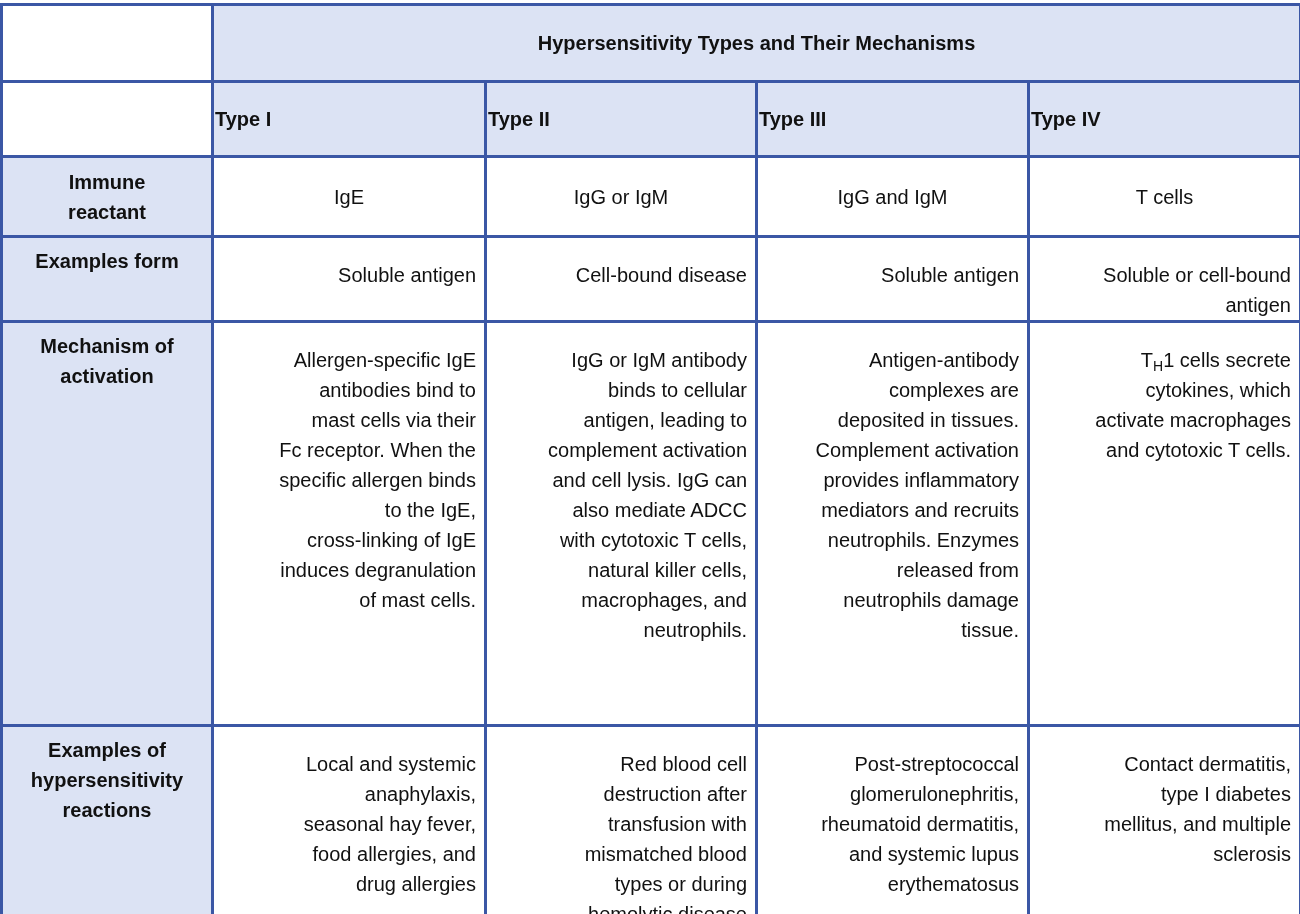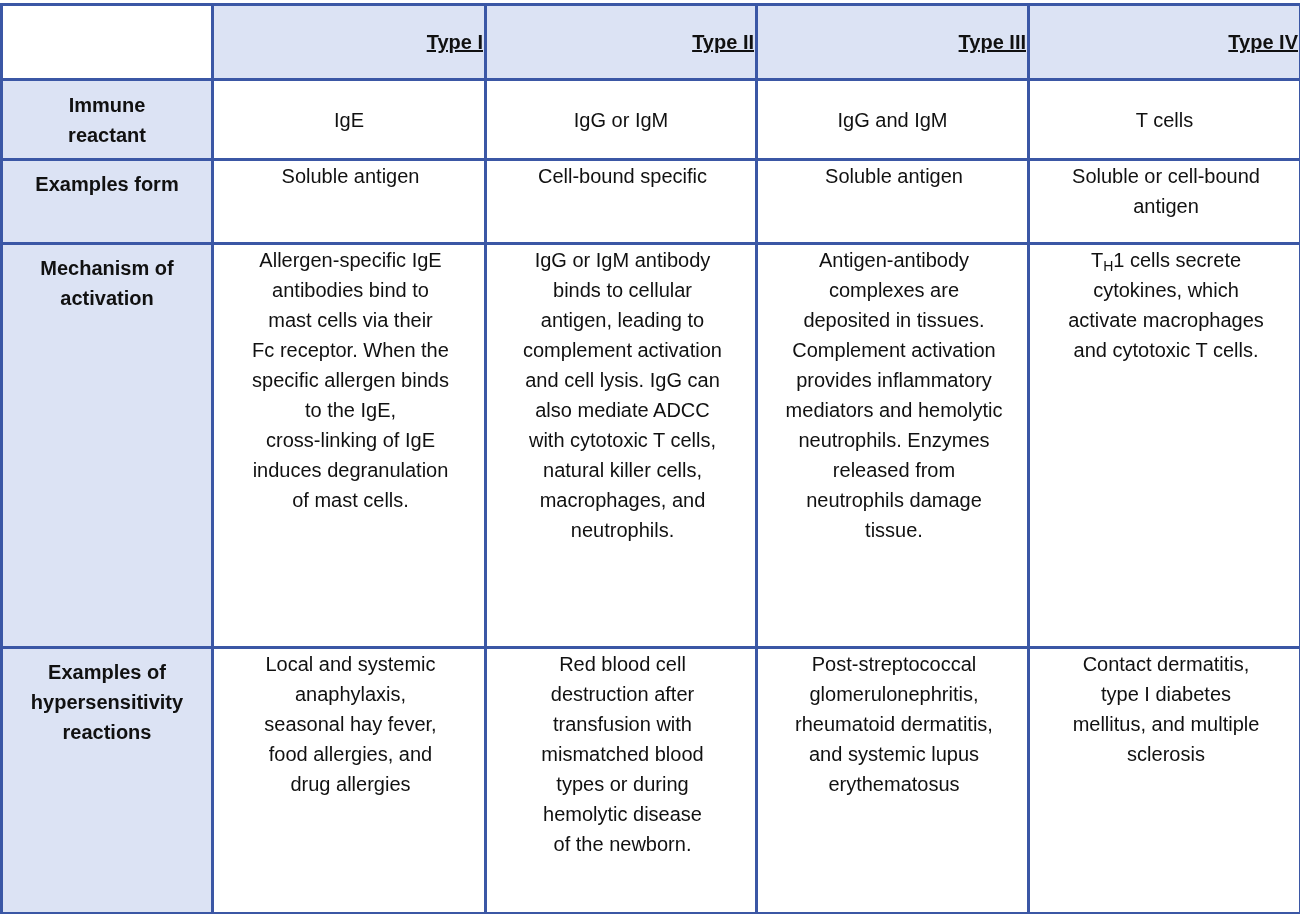--- a/index.html
+++ b/index.html
@@ -41,41 +41,40 @@
   td.title-cell {
     background: var(--fill);
     font-weight: bold;
     font-size: 21px;
     text-align: center;
     vertical-align: middle;
   }
   td.type-cell {
     background: var(--fill);
     font-weight: bold;
-    text-align: right;
+    text-align: left;
     vertical-align: middle;
-    text-decoration: underline;
   }
   td.label-cell {
     background: var(--fill);
     font-weight: bold;
     text-align: center;
     vertical-align: top;
     padding: 8px 6px 0 6px;
     white-space: pre-line;
   }
   td.label-cell.mid {
     vertical-align: middle;
     padding-top: 0;
   }
   td.value-cell {
     background: var(--bodyfill);
-    text-align: center;
+    text-align: right;
     vertical-align: top;
-    padding: 0 8px 0 11px;
+    padding: 22px 8px 0 11px;
     white-space: pre-line;
   }
   td.value-cell.centered {
     text-align: center;
     vertical-align: middle;
     padding: 0;
   }
   .subscript {
     font-size: 14px;
     vertical-align: -4px;
@@ -89,20 +88,24 @@
   <table class="hs">
     <colgroup>
       <col style="width:211px">
       <col style="width:273px">
       <col style="width:271px">
       <col style="width:272px">
       <col style="width:272px">
     </colgroup>
 
     <tbody>
+        <tr style="height:77px">
+      <td class="ghost"></td>
+      <td class="title-cell" colspan="4">Hypersensitivity Types and Their Mechanisms</td>
+    </tr>
 
     <tr style="height:75px">
       <td class="ghost"></td>
       <td class="type-cell">Type I</td>
       <td class="type-cell">Type II</td>
       <td class="type-cell">Type III</td>
       <td class="type-cell">Type IV</td>
     </tr>
 
     <tr style="height:80px">
@@ -110,21 +113,21 @@
 reactant</td>
       <td class="value-cell centered">IgE</td>
       <td class="value-cell centered">IgG or IgM</td>
       <td class="value-cell centered">IgG and IgM</td>
       <td class="value-cell centered">T cells</td>
     </tr>
 
     <tr style="height:84px">
       <td class="label-cell">Examples form</td>
       <td class="value-cell">Soluble antigen</td>
-      <td class="value-cell">Cell-bound specific</td>
+      <td class="value-cell">Cell-bound disease</td>
       <td class="value-cell">Soluble antigen</td>
       <td class="value-cell">Soluble or cell-bound
 antigen</td>
     </tr>
 
     <tr style="height:404px">
       <td class="label-cell">Mechanism of
 activation</td>
       <td class="value-cell">Allergen-specific IgE
 antibodies bind to
@@ -143,21 +146,21 @@
 also mediate ADCC
 with cytotoxic T cells,
 natural killer cells,
 macrophages, and
 neutrophils.</td>
       <td class="value-cell">Antigen-antibody
 complexes are
 deposited in tissues.
 Complement activation
 provides inflammatory
-mediators and hemolytic
+mediators and recruits
 neutrophils. Enzymes
 released from
 neutrophils damage
 tissue.</td>
       <td class="value-cell"><span>T</span><span class="subscript">H</span><span>1 cells secrete
 cytokines, which
 activate macrophages
 and cytotoxic T cells.</span></td>
     </tr>
 

